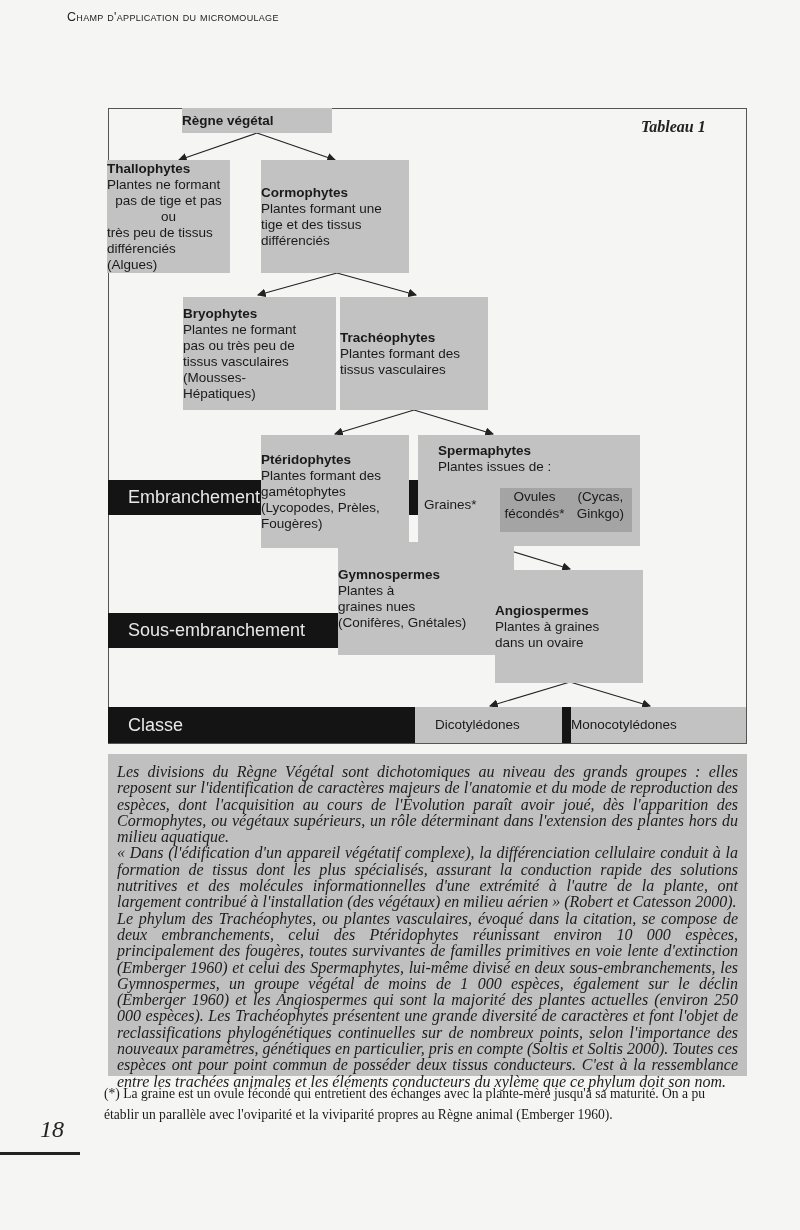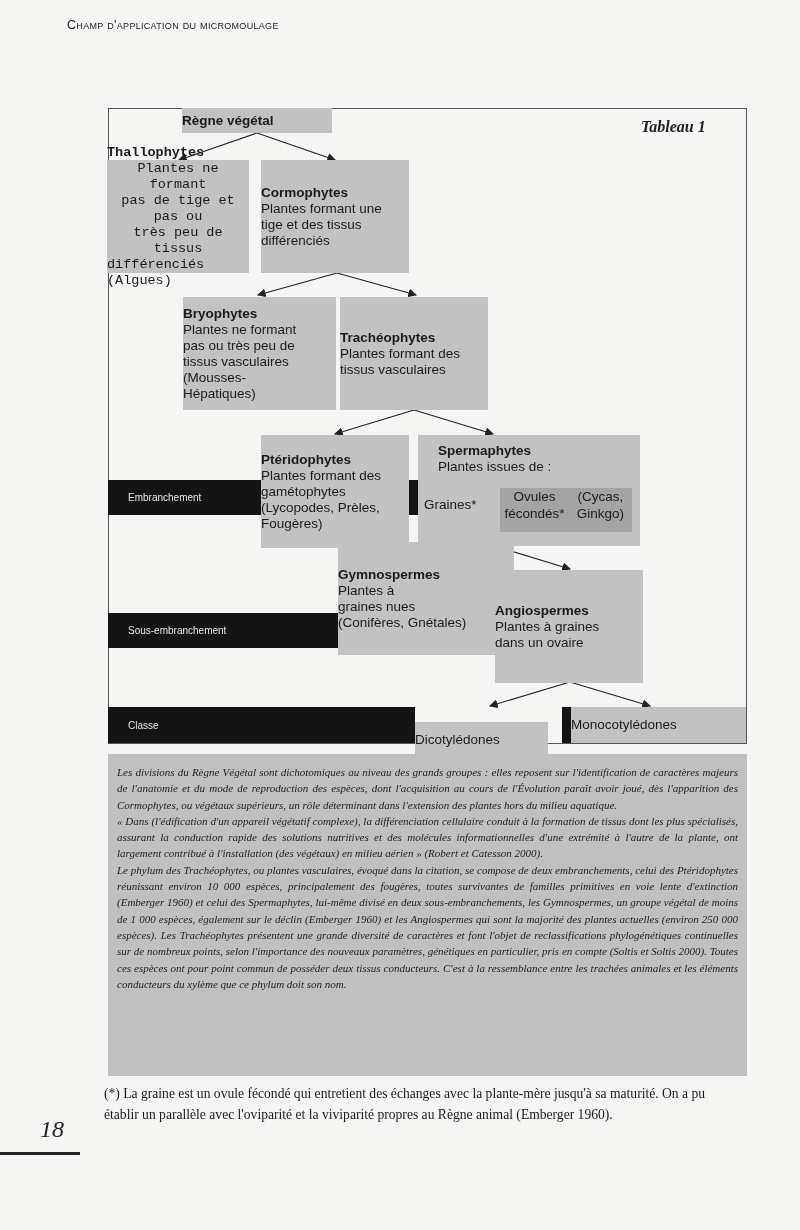--- a/index.html
+++ b/index.html
@@ -3,21 +3,21 @@
 <meta charset="utf-8">
 <style>
   html, body { margin: 0; padding: 0; }
   body {
     width: 800px; height: 1230px; position: relative; overflow: hidden;
     background: #f5f5f4;
     font-family: "Liberation Sans", sans-serif;
     color: #1a1a1a;
   }
   .running-head {
-    position: absolute; left: 67px; top: 18px;
+    position: absolute; left: 67px; top: 10px;
     font-size: 12.5px; letter-spacing: 0.3px; font-variant: small-caps;
     font-family: "Liberation Sans", sans-serif; color: #222;
   }
   .frame {
     position: absolute; left: 108px; top: 108px; width: 639px; height: 636px;
     border: 1px solid #555; box-sizing: border-box;
   }
   .box {
     position: absolute; background: #c2c2c2; text-align: center;
     font-size: 13.5px; line-height: 16px; color: #1a1a1a;
@@ -25,30 +25,30 @@
     box-sizing: border-box;
   }
   .box b { font-weight: bold; }
   .tableau {
     position: absolute; left: 641px; top: 118px;
     font-family: "Liberation Serif", serif; font-style: italic; font-weight: bold;
     font-size: 16px; color: #222;
   }
   .band {
     position: absolute; background: #141414; color: #e8e8e8;
-    font-size: 10px; display: flex; align-items: center; padding-left: 20px; box-sizing: border-box;
+    font-size: 18px; display: flex; align-items: center; padding-left: 20px; box-sizing: border-box;
   }
   .sep { position: absolute; background: #141414; }
   .dark-sub { position: absolute; background: #a4a4a4; text-align: center; font-size: 13.5px; line-height: 17px;
     display: flex; flex-direction: row; justify-content: center; }
   svg.arrows { position: absolute; left: 0; top: 0; width: 800px; height: 760px; pointer-events: none; }
   .textbox {
     position: absolute; left: 108px; top: 754px; width: 639px; height: 322px;
     background: #c0c0c0; box-sizing: border-box; padding: 10px 9px 0 9px;
-    font-family: "Liberation Serif", serif; font-style: italic; font-size: 11px; line-height: 16.3px;
+    font-family: "Liberation Serif", serif; font-style: italic; font-size: 16px; line-height: 16.3px;
     color: #1c1c1c; text-align: justify;
   }
   .textbox p { margin: 0; }
   .footnote {
     position: absolute; left: 104px; top: 1083px; width: 636px;
     font-family: "Liberation Serif", serif; font-size: 13.6px; line-height: 21px; color: #1a1a1a;
   }
   .pagenum {
     position: absolute; left: 40px; top: 1116px;
     font-family: "Liberation Serif", serif; font-style: italic; font-size: 24px; color: #222;
@@ -81,21 +81,21 @@
     <line x1="491" y1="545" x2="570" y2="569" marker-end="url(#ah)"></line>
     <line x1="570" y1="682" x2="490" y2="706" marker-end="url(#ah)"></line>
     <line x1="570" y1="682" x2="650" y2="706" marker-end="url(#ah)"></line>
   </g>
 </svg>
 
 <div class="box" style="left:182px;top:108px;width:150px;height:25px;">
   <b>Règne végétal</b>
 </div>
 
-<div class="box" style="left:107px;top:160px;width:142px;height:113px;font-family:Liberation Mono, monospace;">
+<div class="box" style="left:107px;top:160px;width:123px;height:113px;">
   <b>Thallophytes</b>
   <span>Plantes ne formant</span>
   <span>pas de tige et pas ou</span>
   <span>très peu de tissus</span>
   <span>différenciés</span>
   <span>(Algues)</span>
 </div>
 
 <div class="box" style="left:261px;top:160px;width:148px;height:113px;">
   <b>Cormophytes</b>
@@ -156,21 +156,21 @@
 
 <div class="box" style="left:495px;top:570px;width:148px;height:113px;">
   <b>Angiospermes</b>
   <span>Plantes à graines</span>
   <span>dans un ovaire</span>
 </div>
 
 <div class="band" style="left:108px;top:707px;width:307px;height:36px;">
   <span>Classe</span>
 </div>
-<div class="box" style="left:415px;top:722px;width:133px;height:36px;">
+<div class="box" style="left:415px;top:707px;width:147px;height:36px;padding-left:20px;">
   <span>Dicotylédones</span>
 </div>
 <div class="sep" style="left:562px;top:707px;width:9px;height:36px;"></div>
 <div class="box" style="left:571px;top:707px;width:175px;height:36px;">
   <span>Monocotylédones</span>
 </div>
 
 <div class="textbox">
   <p>Les divisions du Règne Végétal sont dichotomiques au niveau des grands groupes : elles reposent sur l'identification de caractères majeurs de l'anatomie et du mode de reproduction des espèces, dont l'acquisition au cours de l'Évolution paraît avoir joué, dès l'apparition des Cormophytes, ou végétaux supérieurs, un rôle déterminant dans l'extension des plantes hors du milieu aquatique.</p>
   <p>« Dans (l'édification d'un appareil végétatif complexe), la différenciation cellulaire conduit à la formation de tissus dont les plus spécialisés, assurant la conduction rapide des solutions nutritives et des molécules informationnelles d'une extrémité à l'autre de la plante, ont largement contribué à l'installation (des végétaux) en milieu aérien » (Robert et Catesson 2000).</p>

